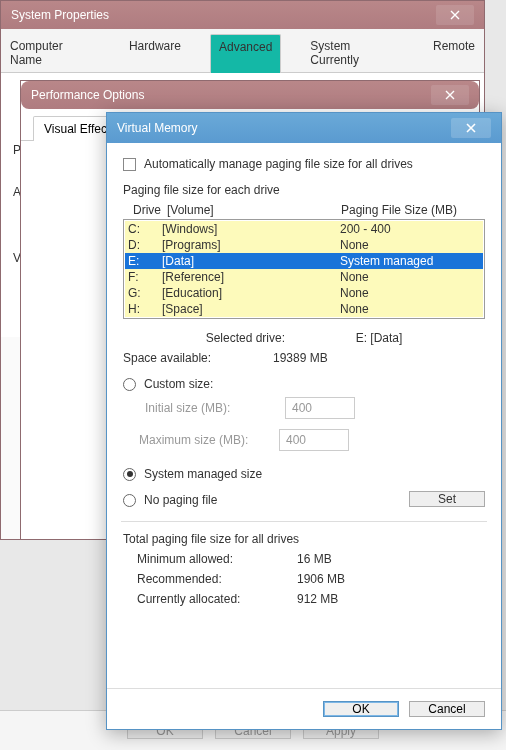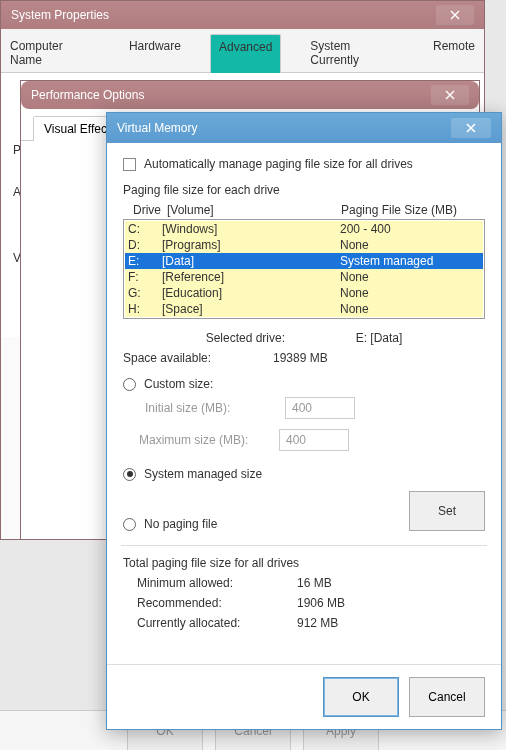--- a/index.html
+++ b/index.html
@@ -47,21 +47,21 @@
   .drive-row .c2{ flex:1;}
   .drive-row .c3{ width:140px;}
   .kv { display:flex; margin-top:6px;}
   .kv .k{ width:150px;}
   .radio-opt { display:flex; align-items:center; gap:8px; margin-top:12px;}
   .rad { width:13px; height:13px; border-radius:50%; border:1px solid #666; display:inline-flex; align-items:center; justify-content:center; background:#fff;}
   .rad .dot { width:6px; height:6px; border-radius:50%; background:#333;}
   .size-row { display:flex; align-items:center; margin:6px 0 0 22px;}
   .size-row .lbl { width:140px; color:#999;}
   .size-row input { width:70px; height:22px; border:1px solid #ccc; padding:0 6px; color:#999; background:#fff;}
-  .btn { min-width:76px; height:40px; border:1px solid #aaa; background:#efefef; display:inline-flex; align-items:center; justify-content:center; padding:0 14px;}
+  .btn { min-width:76px; height:16px; border:1px solid #aaa; background:#efefef; display:inline-flex; align-items:center; justify-content:center; padding:0 14px;}
   .btn.primary { border:1px solid #5693c5; box-shadow: inset 0 0 0 1px #7db7e6;}
   .divider { border-top:1px solid #ddd; margin:14px -2px 10px -2px;}
   .totals .kv .k { width:160px; margin-left:14px;}
   .vmem-footer { display:flex; justify-content:flex-end; gap:10px; padding:12px 16px; border-top:1px solid #ddd;}
   .bottom-strip { position:absolute; bottom:0; left:0; right:0; height:40px; background:#f5f5f5; display:flex; justify-content:center; align-items:center; gap:12px; border-top:1px solid #ccc;}
   .bottom-strip .btn{ color:#999; border-color:#ccc;}
   svg{display:block;}
 </style>
 </head>
 <body>

